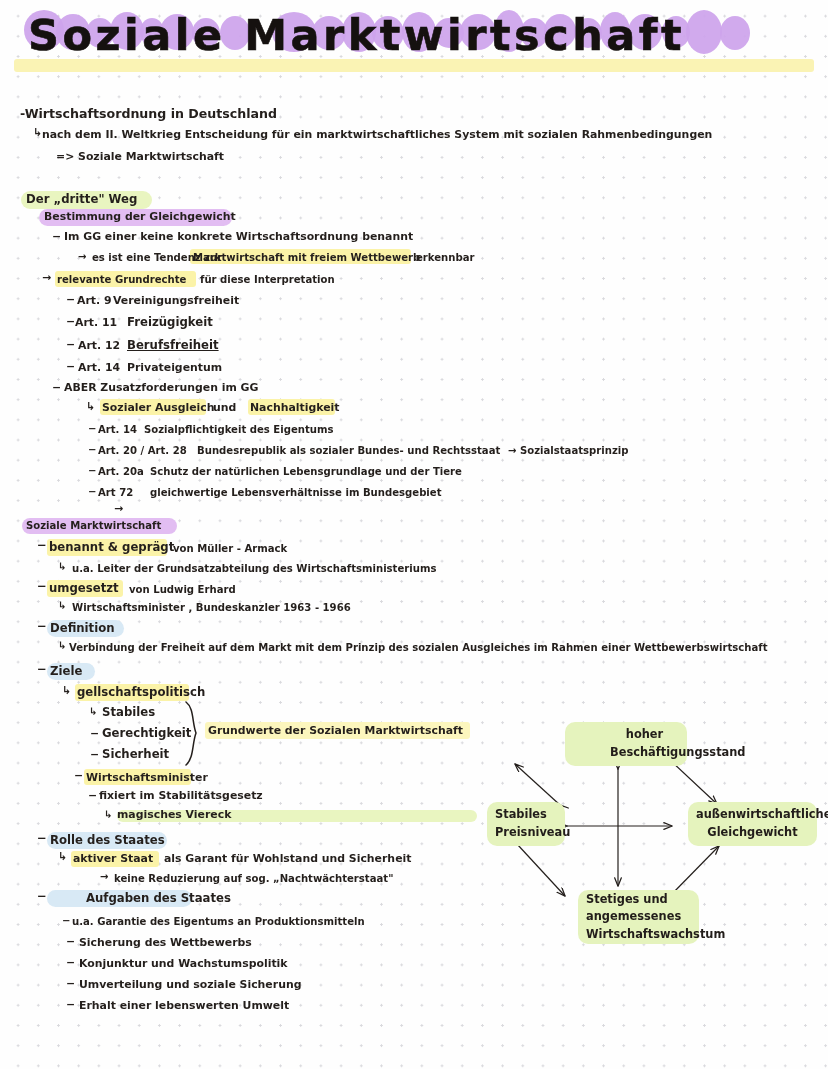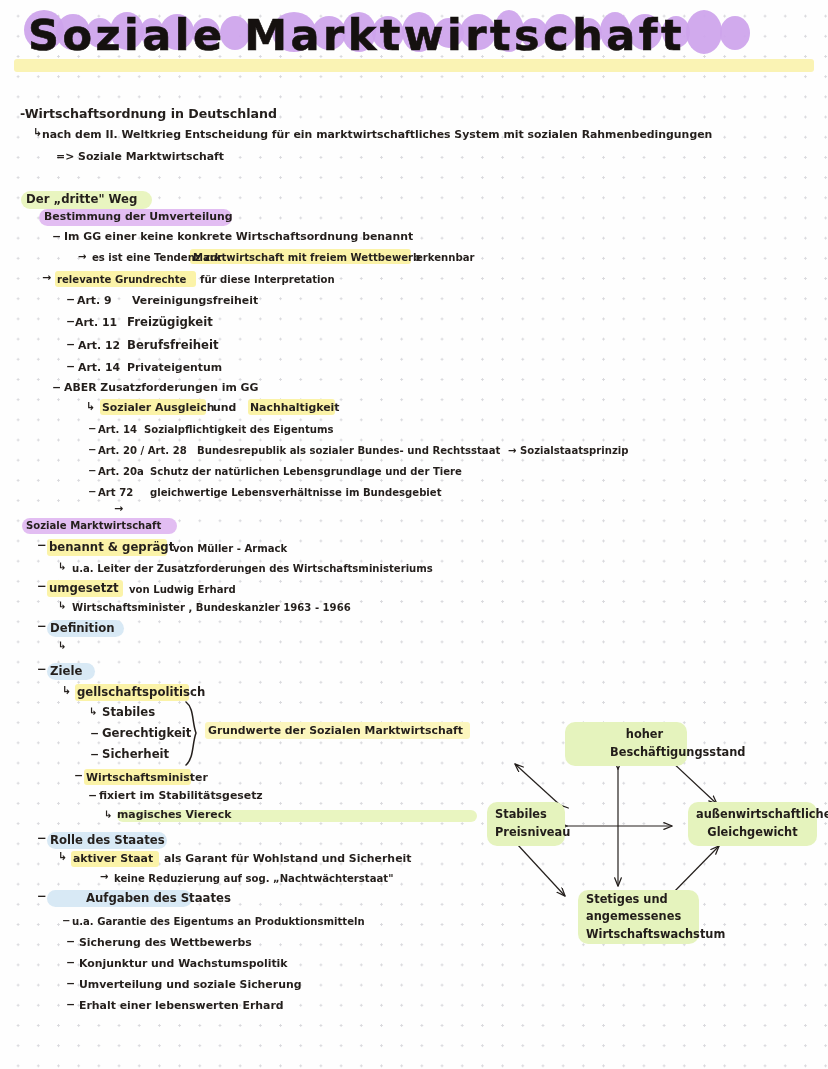--- a/index.html
+++ b/index.html
@@ -107,48 +107,48 @@
 
     <div class="t s13" style="left:20px;top:108px;">-Wirtschaftsordnung in Deutschland</div>
     <div class="t s11" style="left:33px;top:128px;">↳</div>
     <div class="t s11" style="left:42px;top:130px;text-align:center;">nach dem II. Weltkrieg  Entscheidung für ein marktwirtschaftliches System  mit sozialen Rahmenbedingungen</div>
     <div class="t s11" style="left:56px;top:152px;">=&gt; Soziale Marktwirtschaft</div>
 
     <div class="hl g" style="left:21px;top:191px;width:131px;height:18px;"></div>
     <div class="t s12" style="left:26px;top:194px;">Der „dritte" Weg</div>
 
     <div class="hl p" style="left:39px;top:209px;width:193px;height:17px;"></div>
-    <div class="t s11" style="left:44px;top:212px;">Bestimmung der Umverteilung</div>
+    <div class="t s11" style="left:44px;top:212px;">Bestimmung der Gleichgewicht</div>
 
     <div class="t s11" style="left:52px;top:232px;">−</div>
     <div class="t s11" style="left:64px;top:232px;">Im GG einer keine konkrete Wirtschaftsordnung benannt</div>
 
     <div class="t s10" style="left:78px;top:252px;">→</div>
     <div class="t s10" style="left:92px;top:253px;">es ist eine Tendenz zur</div>
     <div class="hl y" style="left:190px;top:249px;width:221px;height:15px;border-radius:3px;"></div>
     <div class="t s10" style="left:193px;top:253px;">Marktwirtschaft mit freiem Wettbewerb</div>
     <div class="t s10" style="left:416px;top:253px;">erkennbar</div>
 
     <div class="t s11" style="left:42px;top:273px;">→</div>
     <div class="hl y" style="left:55px;top:271px;width:141px;height:16px;border-radius:3px;"></div>
     <div class="t s10" style="left:57px;top:275px;">relevante Grundrechte</div>
     <div class="t s10" style="left:200px;top:275px;">für diese Interpretation</div>
 
     <div>
       <div class="t s11" style="left:66px;top:295px;">−</div>
       <div class="t s11" style="left:77px;top:296px;">Art. 9</div>
-      <div class="t s11" style="left:132px;top:296px;text-align:right;">Vereinigungsfreiheit</div>
+      <div class="t s11" style="left:113px;top:296px;text-align:right;">Vereinigungsfreiheit</div>
 
       <div class="t s11" style="left:66px;top:317px;">−</div>
       <div class="t s11" style="left:75px;top:318px;">Art. 11</div>
       <div class="t s12" style="left:127px;top:317px;">Freizügigkeit</div>
 
       <div class="t s11" style="left:66px;top:340px;">−</div>
       <div class="t s11" style="left:78px;top:341px;">Art. 12</div>
-      <div class="t s12" style="left:127px;top:340px;">Berufsfreiheit</div>
+      <div class="t s12" style="left:127px;top:340px;text-decoration:underline;">Berufsfreiheit</div>
 
       <div class="t s11" style="left:66px;top:362px;">−</div>
       <div class="t s11" style="left:78px;top:363px;">Art. 14</div>
       <div class="t s11" style="left:127px;top:363px;">Privateigentum</div>
     </div>
 
     <div class="t s11" style="left:52px;top:383px;">−</div>
     <div class="t s11" style="left:64px;top:383px;">ABER   Zusatzforderungen im GG</div>
 
     <div class="t s11" style="left:86px;top:402px;">↳</div>
@@ -181,35 +181,36 @@
 
     <div class="hl p" style="left:22px;top:518px;width:155px;height:16px;"></div>
     <div class="t s10" style="left:26px;top:521px;">Soziale Marktwirtschaft</div>
 
     <div class="t s12" style="left:37px;top:540px;">−</div>
     <div class="hl y" style="left:47px;top:539px;width:120px;height:17px;border-radius:3px;"></div>
     <div class="t s12" style="left:49px;top:542px;">benannt &amp; geprägt</div>
     <div class="t s10" style="left:173px;top:544px;">von  Müller - Armack</div>
 
     <div class="t s10" style="left:58px;top:562px;">↳</div>
-    <div class="t s10" style="left:72px;top:564px;">u.a. Leiter der Zusatzforderungen des Wirtschaftsministeriums</div>
+    <div class="t s10" style="left:72px;top:564px;">u.a. Leiter der Grundsatzabteilung des Wirtschaftsministeriums</div>
 
     <div class="t s12" style="left:37px;top:581px;">−</div>
     <div class="hl y" style="left:47px;top:580px;width:76px;height:17px;border-radius:3px;"></div>
     <div class="t s12" style="left:49px;top:583px;">umgesetzt</div>
     <div class="t s10" style="left:129px;top:585px;">von  Ludwig Erhard</div>
 
     <div class="t s10" style="left:58px;top:601px;">↳</div>
     <div class="t s10" style="left:72px;top:603px;">Wirtschaftsminister ,  Bundeskanzler 1963 - 1966</div>
 
     <div class="t s12" style="left:37px;top:621px;">−</div>
     <div class="hl b" style="left:47px;top:620px;width:77px;height:17px;"></div>
     <div class="t s12" style="left:50px;top:623px;">Definition</div>
 
     <div class="t s10" style="left:58px;top:641px;">↳</div>
+    <div class="t s10" style="left:69px;top:643px;">Verbindung der Freiheit auf dem Markt mit dem Prinzip des sozialen Ausgleiches im Rahmen einer Wettbewerbswirtschaft</div>
 
     <div class="t s12" style="left:37px;top:664px;">−</div>
     <div class="hl b" style="left:47px;top:663px;width:48px;height:17px;"></div>
     <div class="t s12" style="left:50px;top:666px;">Ziele</div>
 
     <div class="t s11" style="left:62px;top:686px;">↳</div>
     <div class="hl y" style="left:75px;top:684px;width:114px;height:17px;border-radius:3px;"></div>
     <div class="t s12" style="left:77px;top:687px;">gellschaftspolitisch</div>
 
     <div>
@@ -258,21 +259,21 @@
     <div>
       <div class="t s10" style="left:62px;top:916px;">−</div>
       <div class="t s10" style="left:72px;top:917px;">u.a. Garantie des Eigentums an Produktionsmitteln</div>
       <div class="t s11" style="left:66px;top:937px;">−</div>
       <div class="t s11" style="left:79px;top:938px;">Sicherung des Wettbewerbs</div>
       <div class="t s11" style="left:66px;top:958px;">−</div>
       <div class="t s11" style="left:79px;top:959px;">Konjunktur und Wachstumspolitik</div>
       <div class="t s11" style="left:66px;top:979px;">−</div>
       <div class="t s11" style="left:79px;top:980px;">Umverteilung und soziale Sicherung</div>
       <div class="t s11" style="left:66px;top:1000px;">−</div>
-      <div class="t s11" style="left:79px;top:1001px;">Erhalt einer lebenswerten Erhard</div>
+      <div class="t s11" style="left:79px;top:1001px;">Erhalt einer lebenswerten Umwelt</div>
     </div>
 
     <div id="diagram">
 
       <svg width="340" height="270" viewBox="0 0 340 270">
         <defs>
           <marker id="ah" markerWidth="9" markerHeight="9" refX="7.4" refY="3.2" orient="auto" markerUnits="strokeWidth">
             <path d="M0.6,0.4 L7.6,3.2 L0.6,6.0" fill="none" stroke="#241f1c" stroke-width="1.05" stroke-linecap="round" stroke-linejoin="round"></path>
           </marker>
         </defs>

